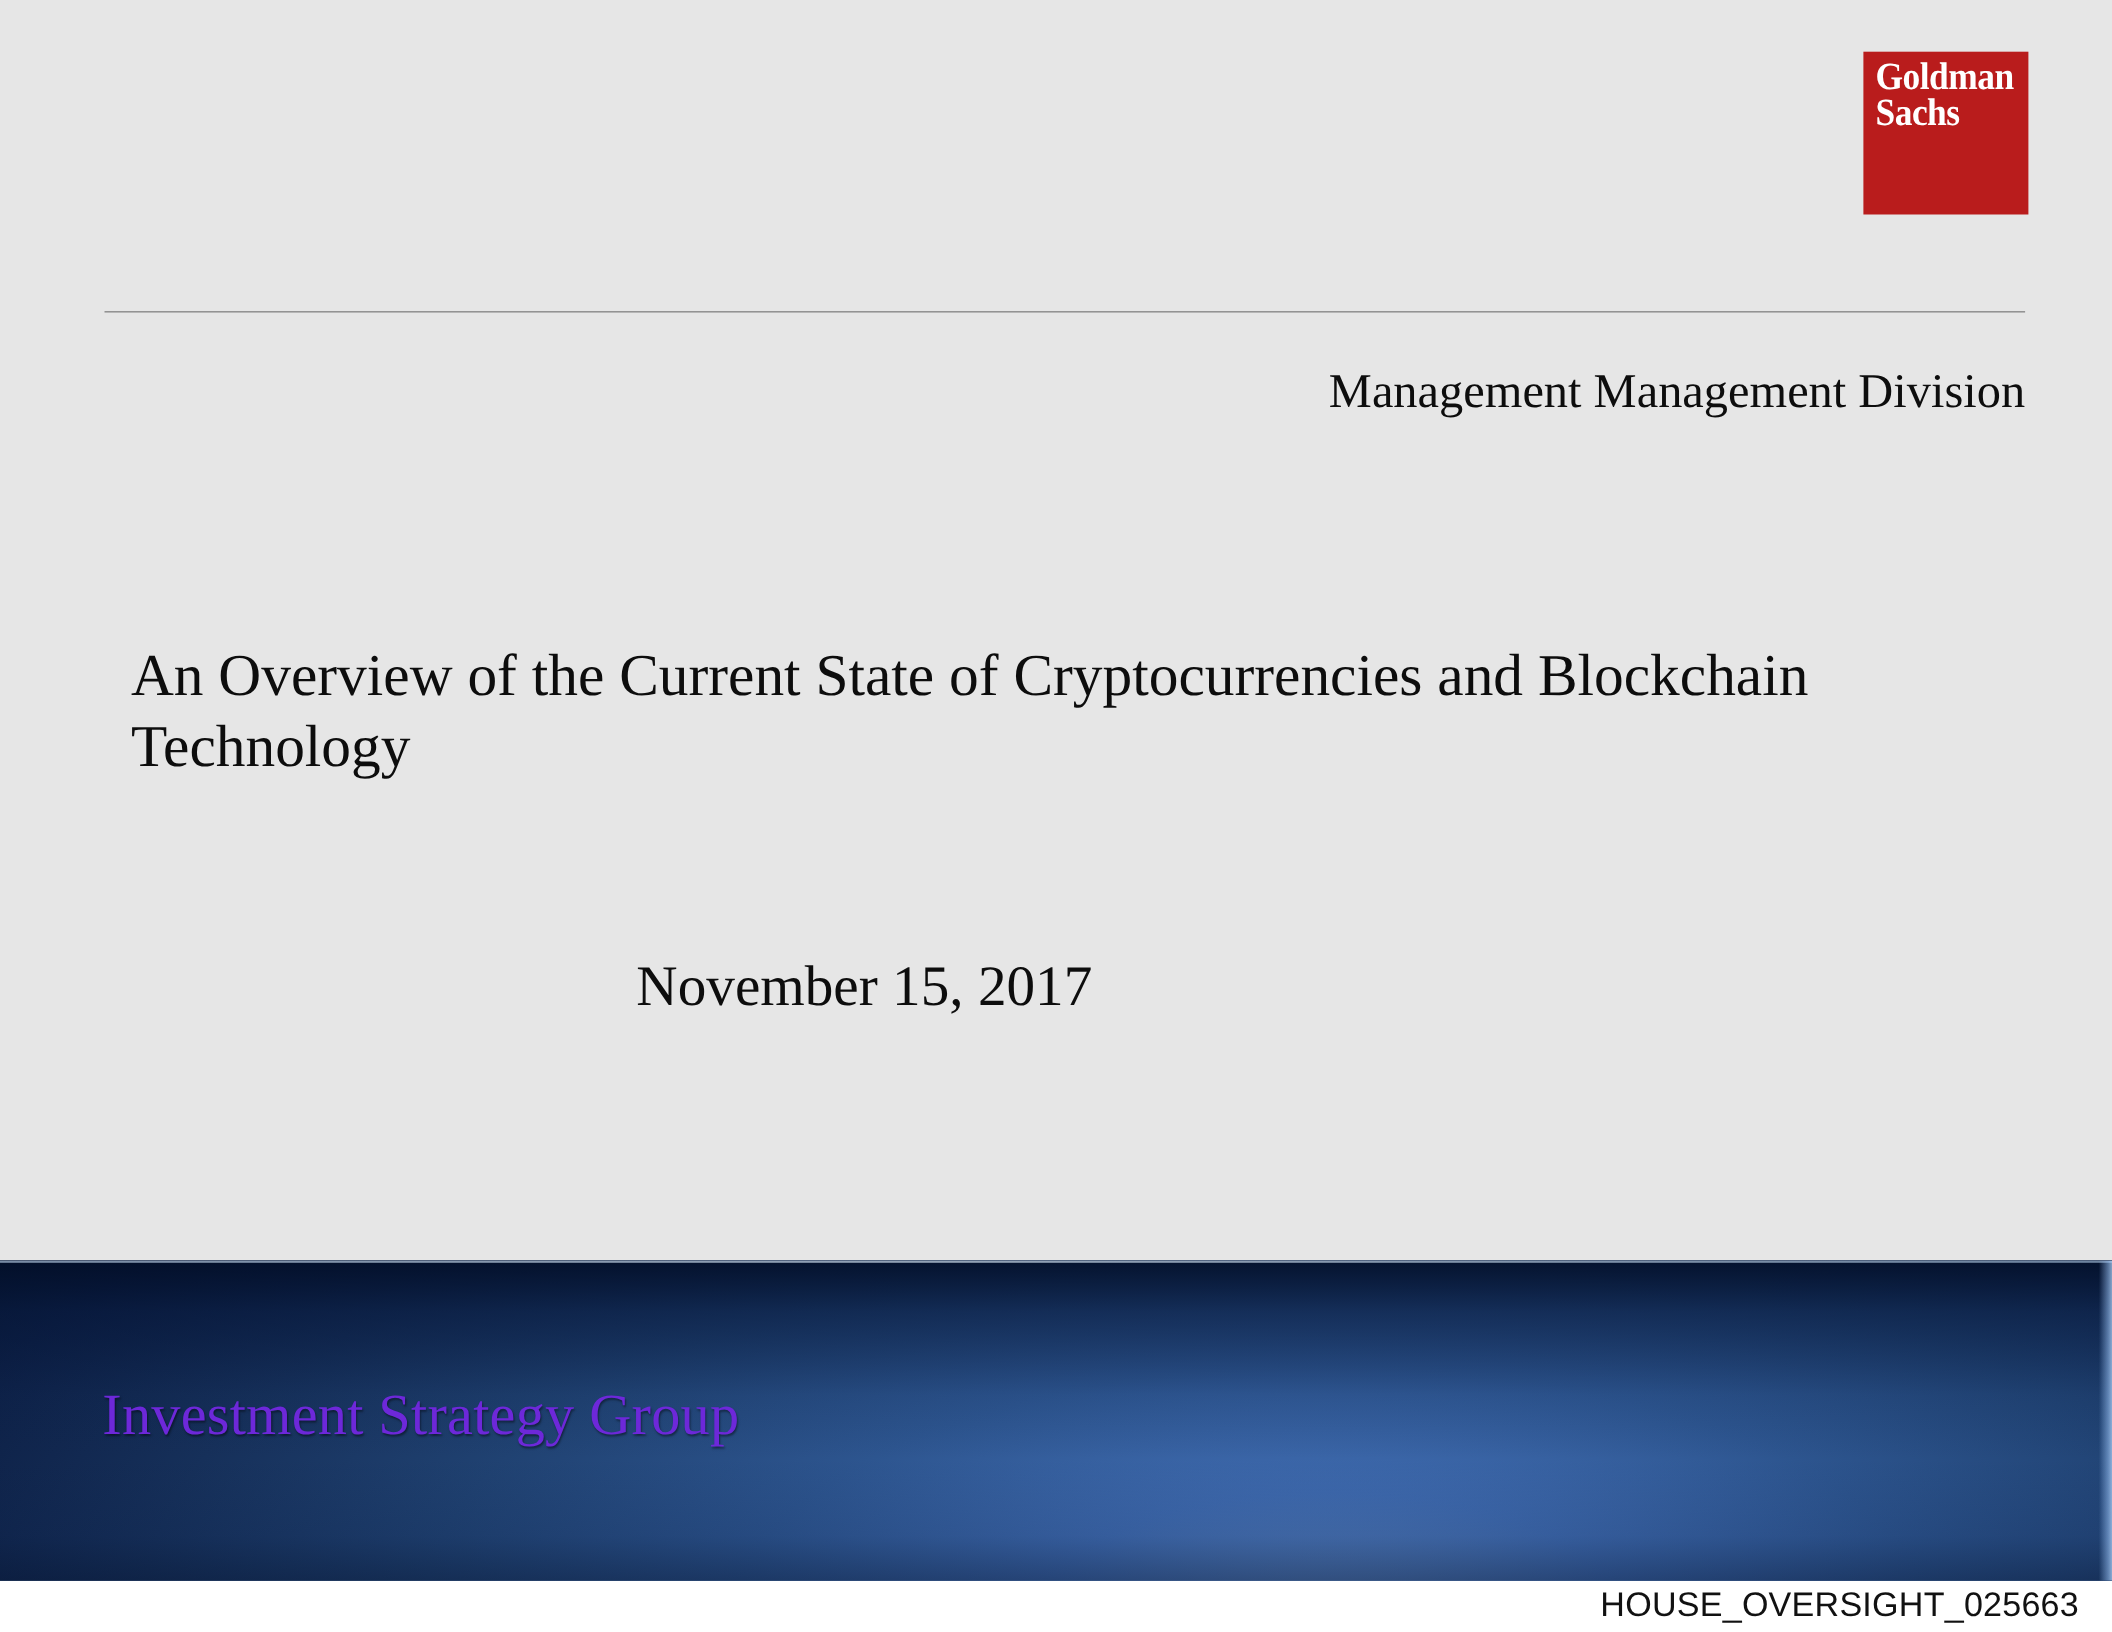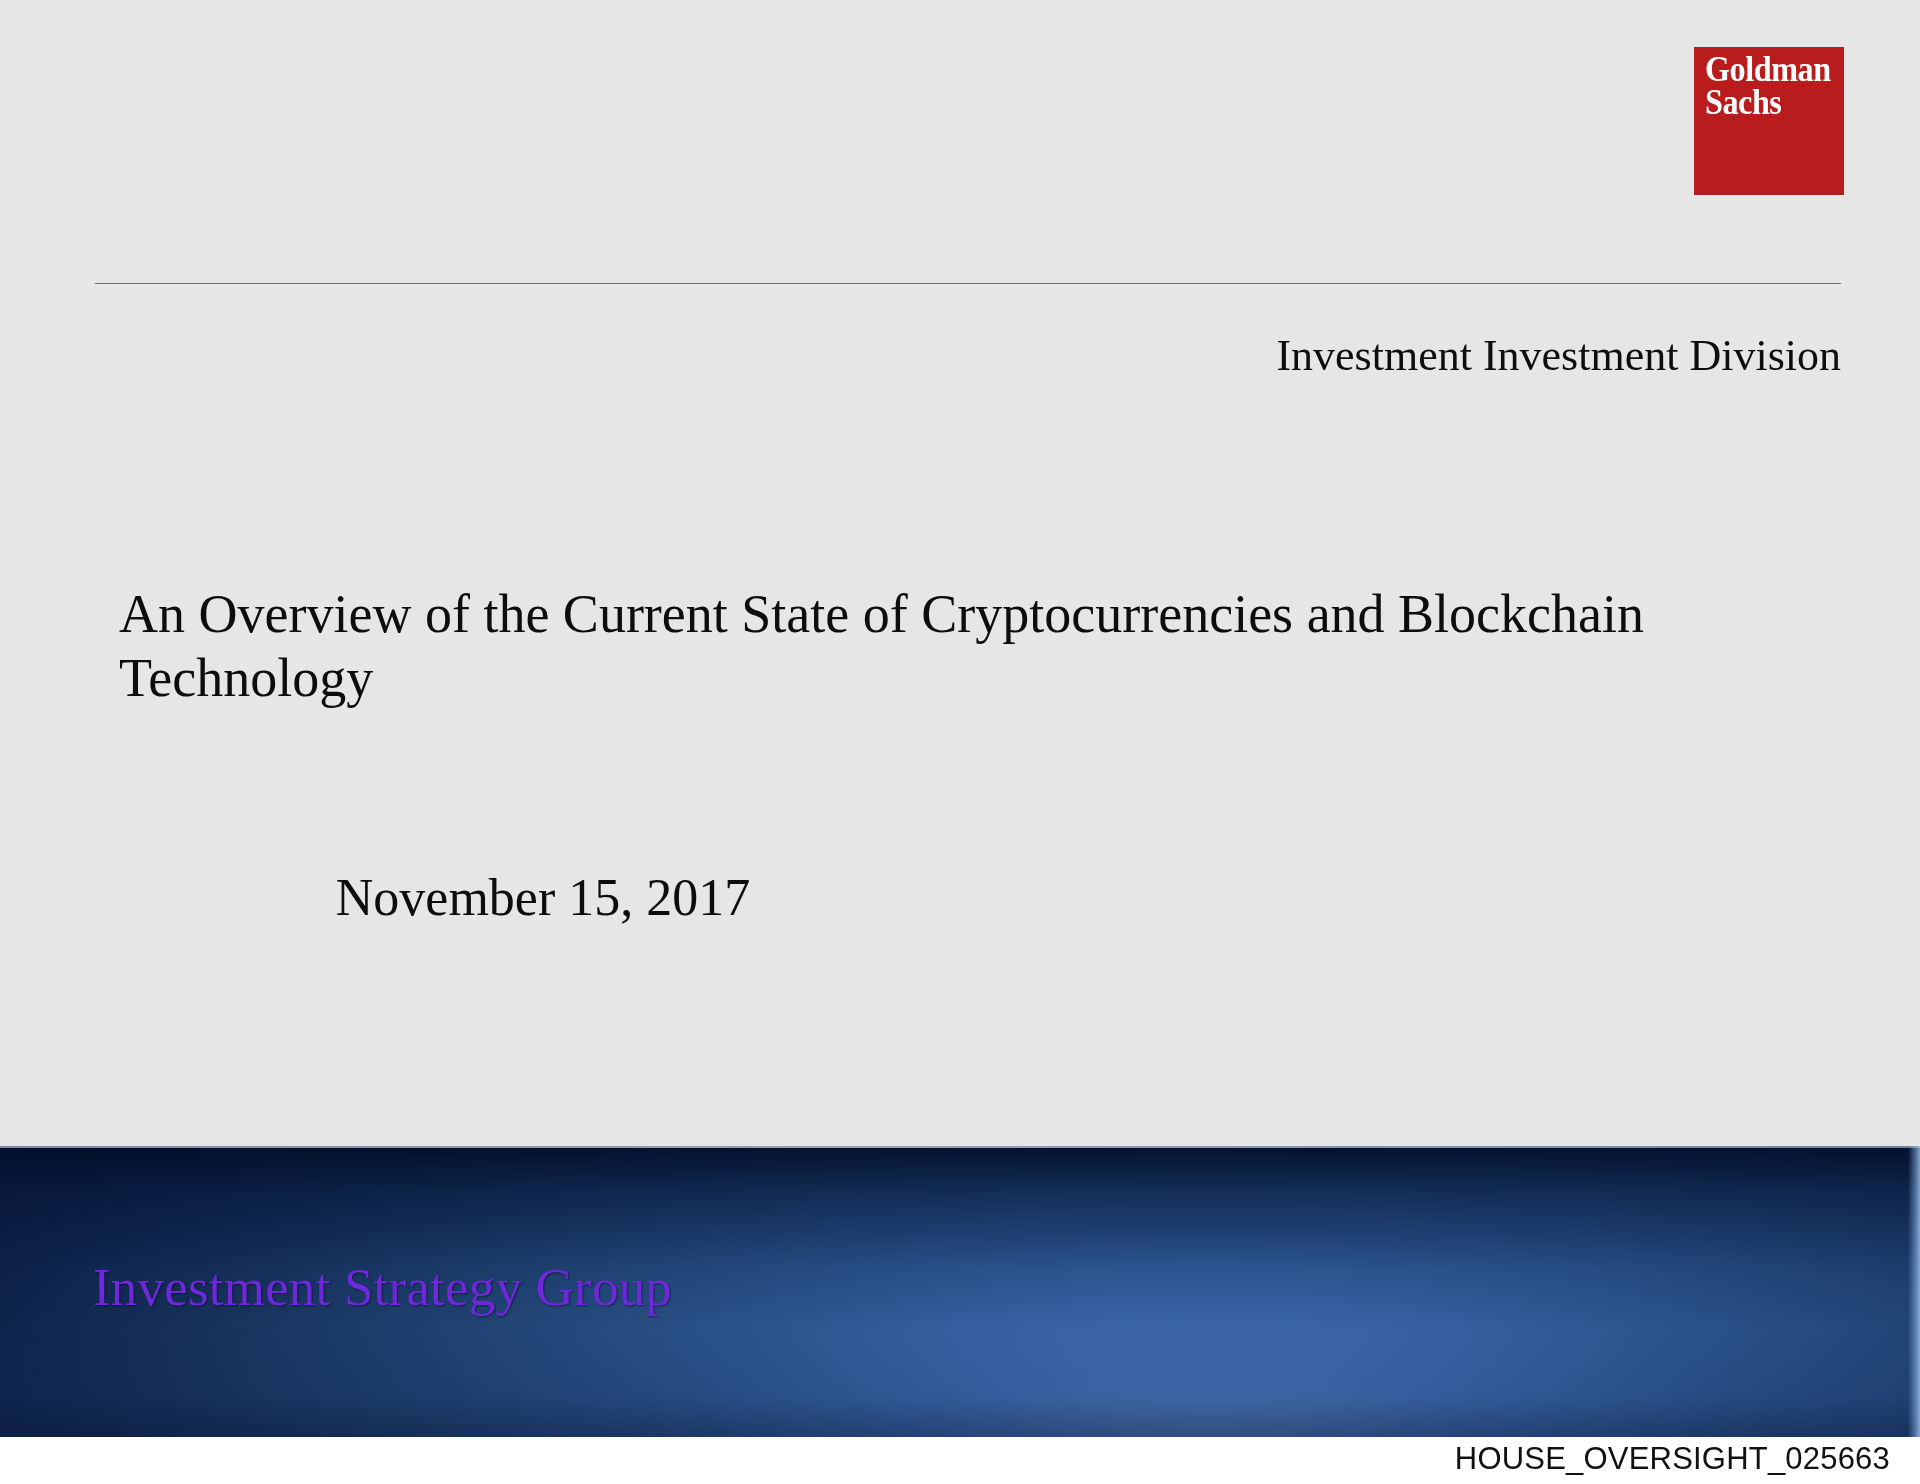--- a/index.html
+++ b/index.html
@@ -94,21 +94,21 @@
 
   
   .date {
     position: absolute;
     left: 93px;
     top: 868px;
     width: 900px;
     font-size: 52px;
     line-height: 1.15;
     color: #0d0d0d;
-    text-align: center;
+    text-align: right;
   }
 
   
   .banner {
     position: absolute;
     left: 0;
     top: 1146px;
     width: 1920px;
     height: 291px;
     background-color: #123569;
@@ -179,21 +179,21 @@
 
   <div class="upper-panel"></div>
 
   <div class="logo-block">
     <div class="logo-text">Goldman
 Sachs</div>
   </div>
 
   <div class="header-rule"></div>
 
-  <div class="division">Investment Investment Division</div>
+  <div class="division">Management Management Division</div>
 
   <div class="title">An Overview of the Current State of Cryptocurrencies and Blockchain Technology</div>
 
   <div class="date">November 15, 2017</div>
 
   <div class="banner">
     <div class="banner-topline"></div>
     <div class="banner-edge-glow"></div>
   </div>
 

